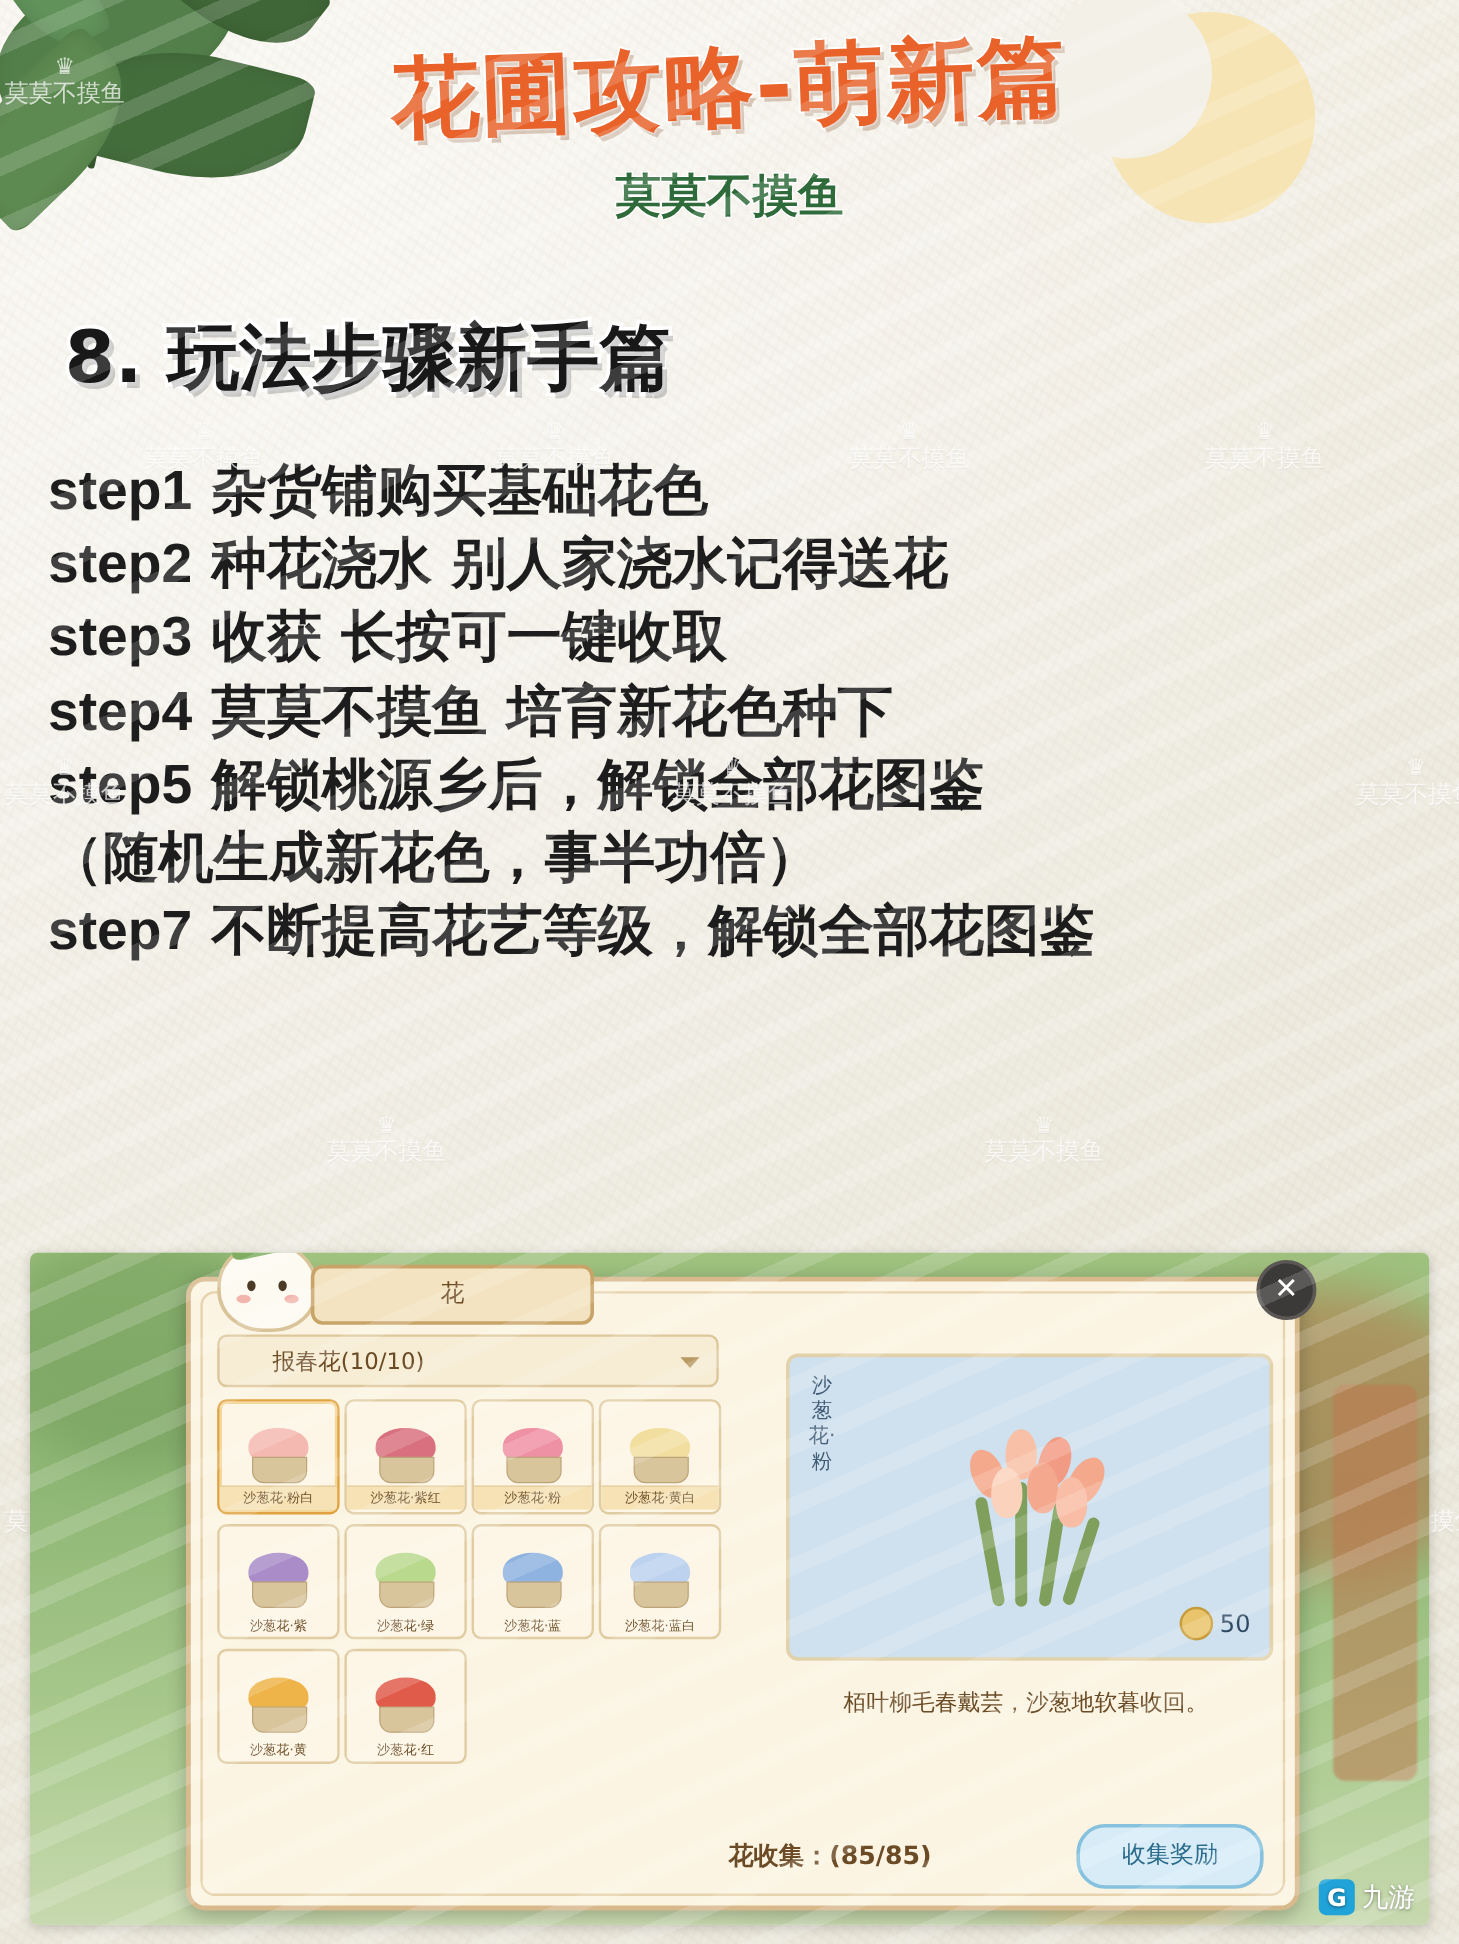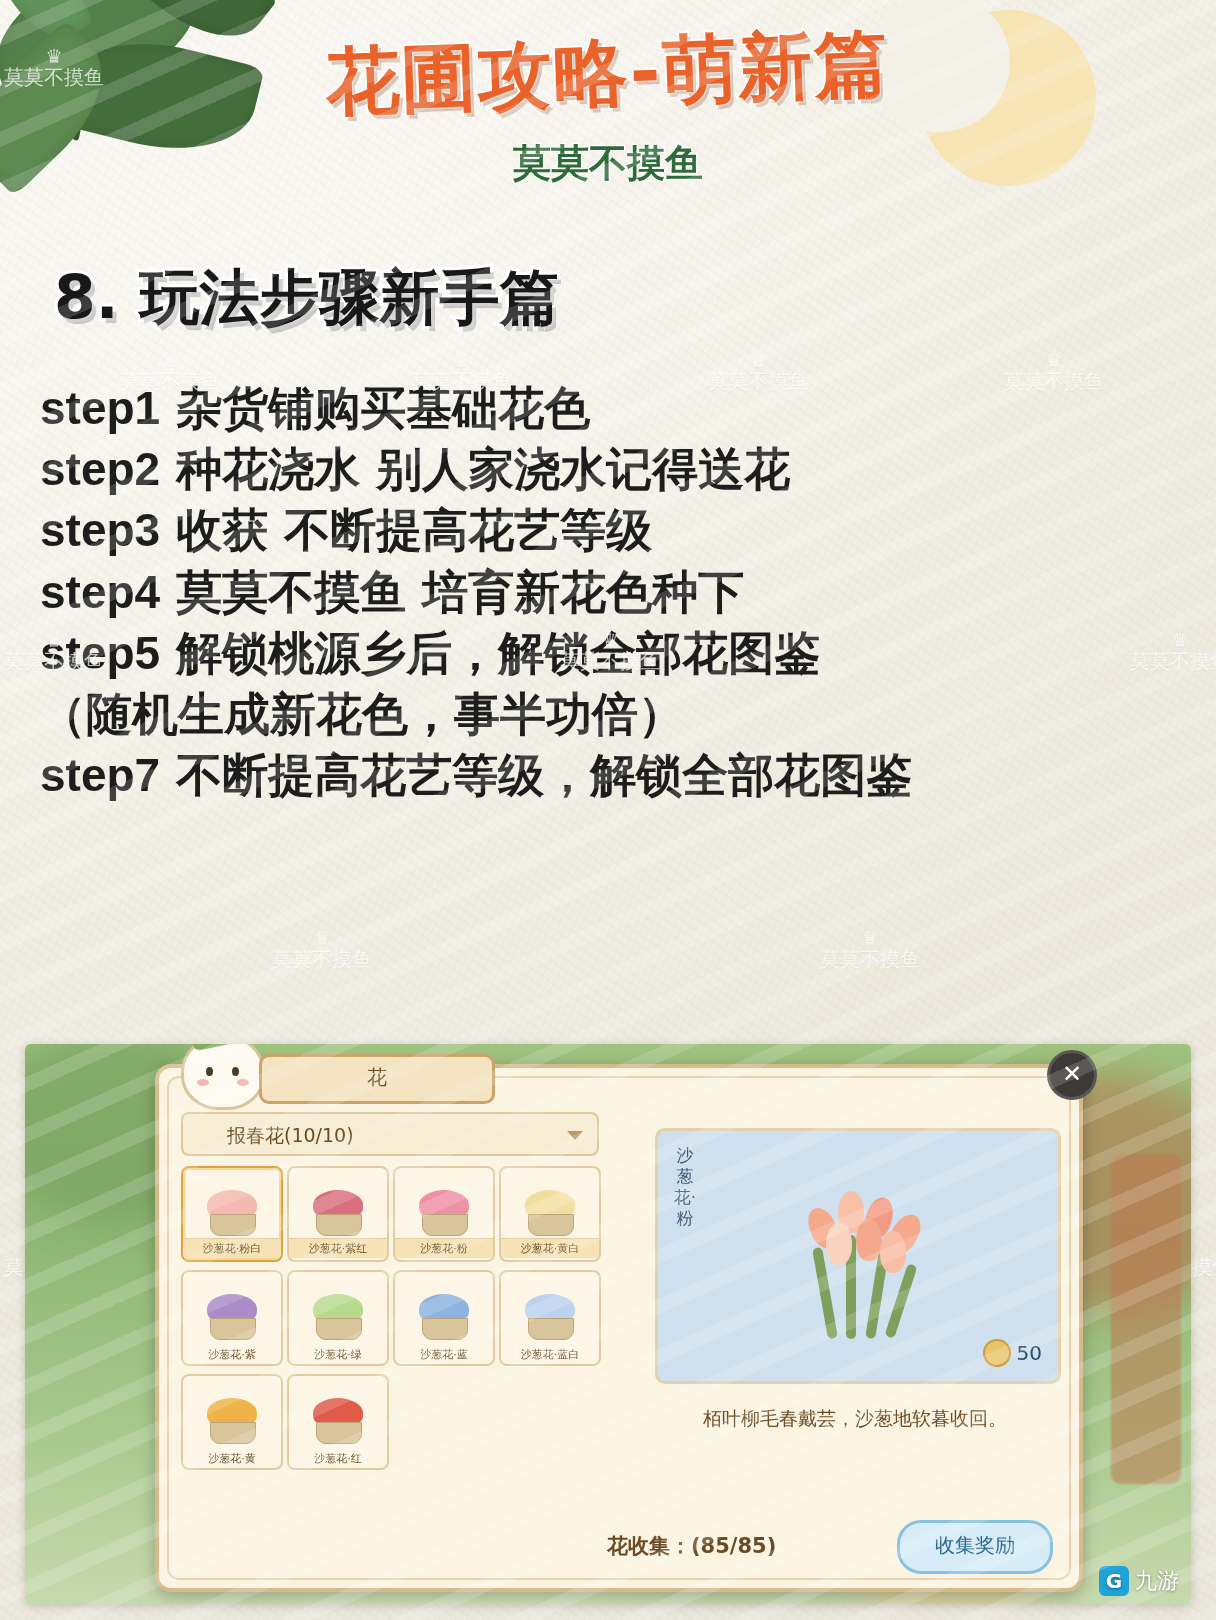--- a/index.html
+++ b/index.html
@@ -456,21 +456,21 @@
   </div>
 
   <div class="title-main">花圃攻略-萌新篇</div>
   <div class="title-sub">莫莫不摸鱼</div>
 
   <div class="section-heading">8. 玩法步骤新手篇</div>
 
   <div class="steps">
     <div class="step-line"><span class="num">step1</span> <span>杂货铺购买基础花色</span></div>
     <div class="step-line"><span class="num">step2</span> <span>种花浇水 别人家浇水记得送花</span></div>
-    <div class="step-line"><span class="num">step3</span> <span>收获 不断提高花艺等级</span></div>
+    <div class="step-line"><span class="num">step3</span> <span>收获 长按可一键收取</span></div>
     <div class="step-line"><span class="num">step4</span> <span>莫莫不摸鱼 培育新花色种下</span></div>
     <div class="step-line"><span class="num">step5</span> <span>解锁桃源乡后，解锁全部花图鉴</span></div>
     <div class="step-line"><span>（随机生成新花色，事半功倍）</span></div>
     <div class="step-line"><span class="num">step7</span> <span>不断提高花艺等级，解锁全部花图鉴</span></div>
   </div>
 
   <div class="wm" style="left:4px;  top:48px;"><span class="crown">♛</span><span>莫莫不摸鱼</span></div>
   <div class="wm" style="left:120px;top:352px;"><span class="crown">♛</span><span>莫莫不摸鱼</span></div>
   <div class="wm" style="left:412px;top:352px;"><span class="crown">♛</span><span>莫莫不摸鱼</span></div>
   <div class="wm" style="left:708px;top:352px;"><span class="crown">♛</span><span>莫莫不摸鱼</span></div>

